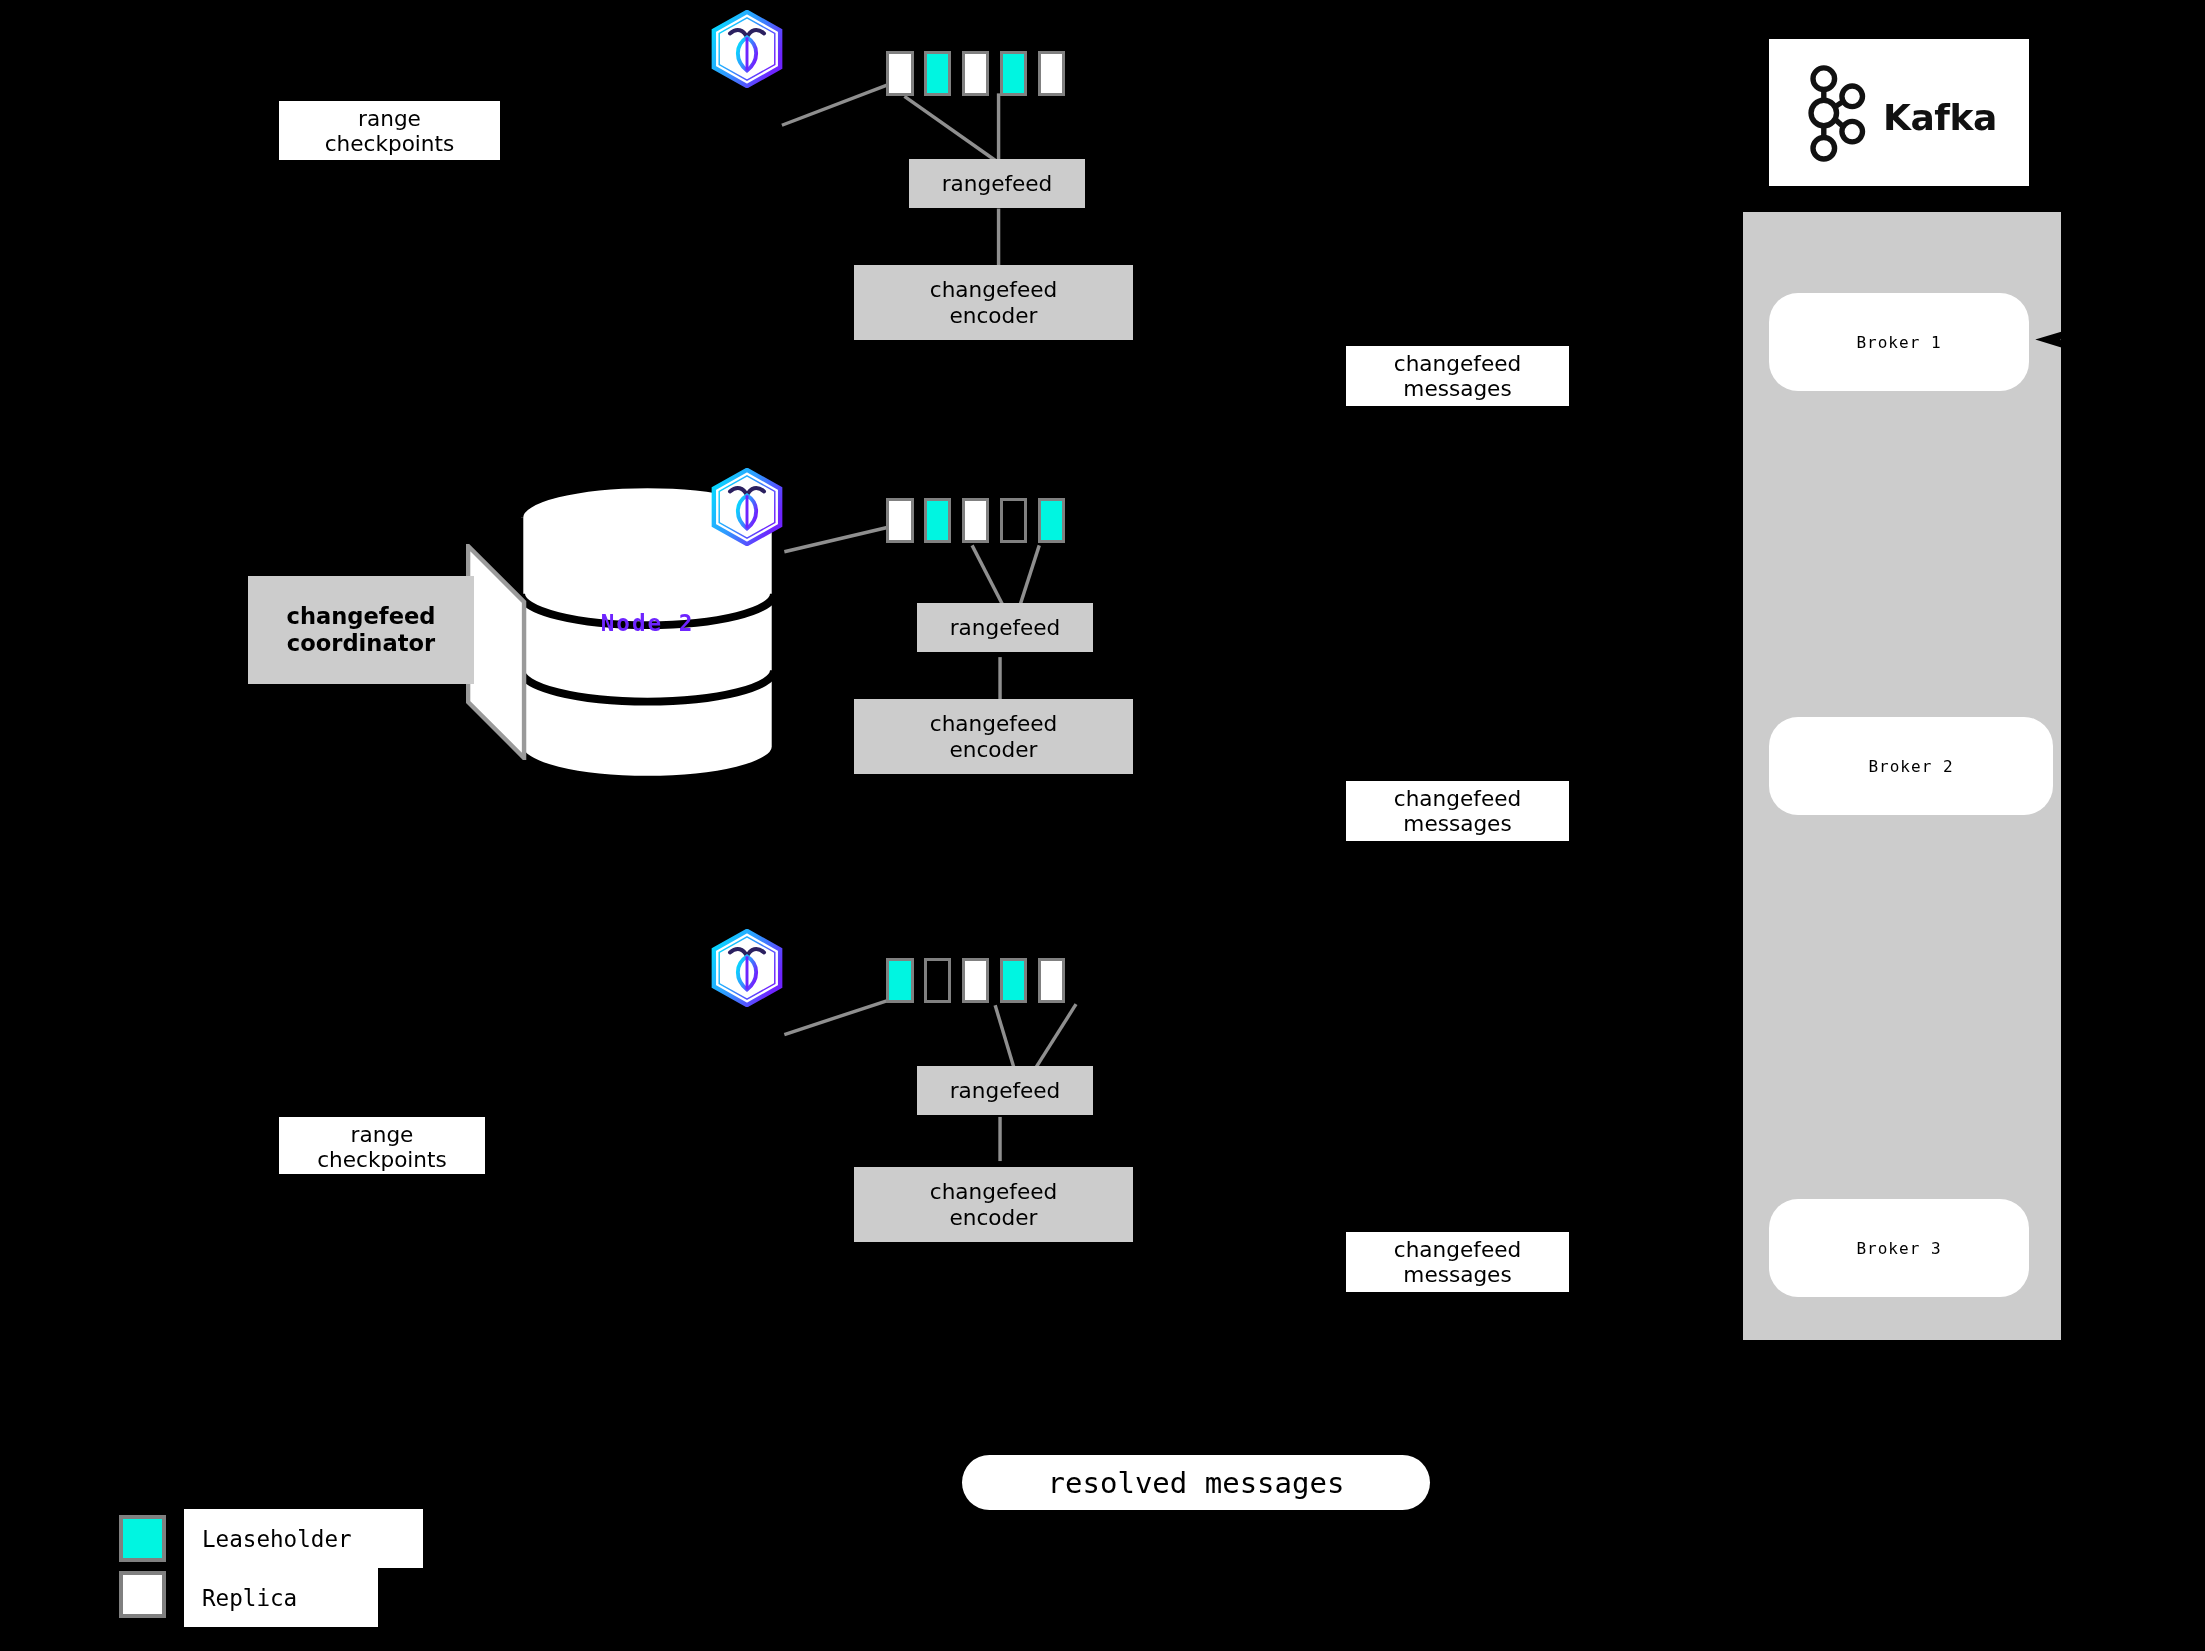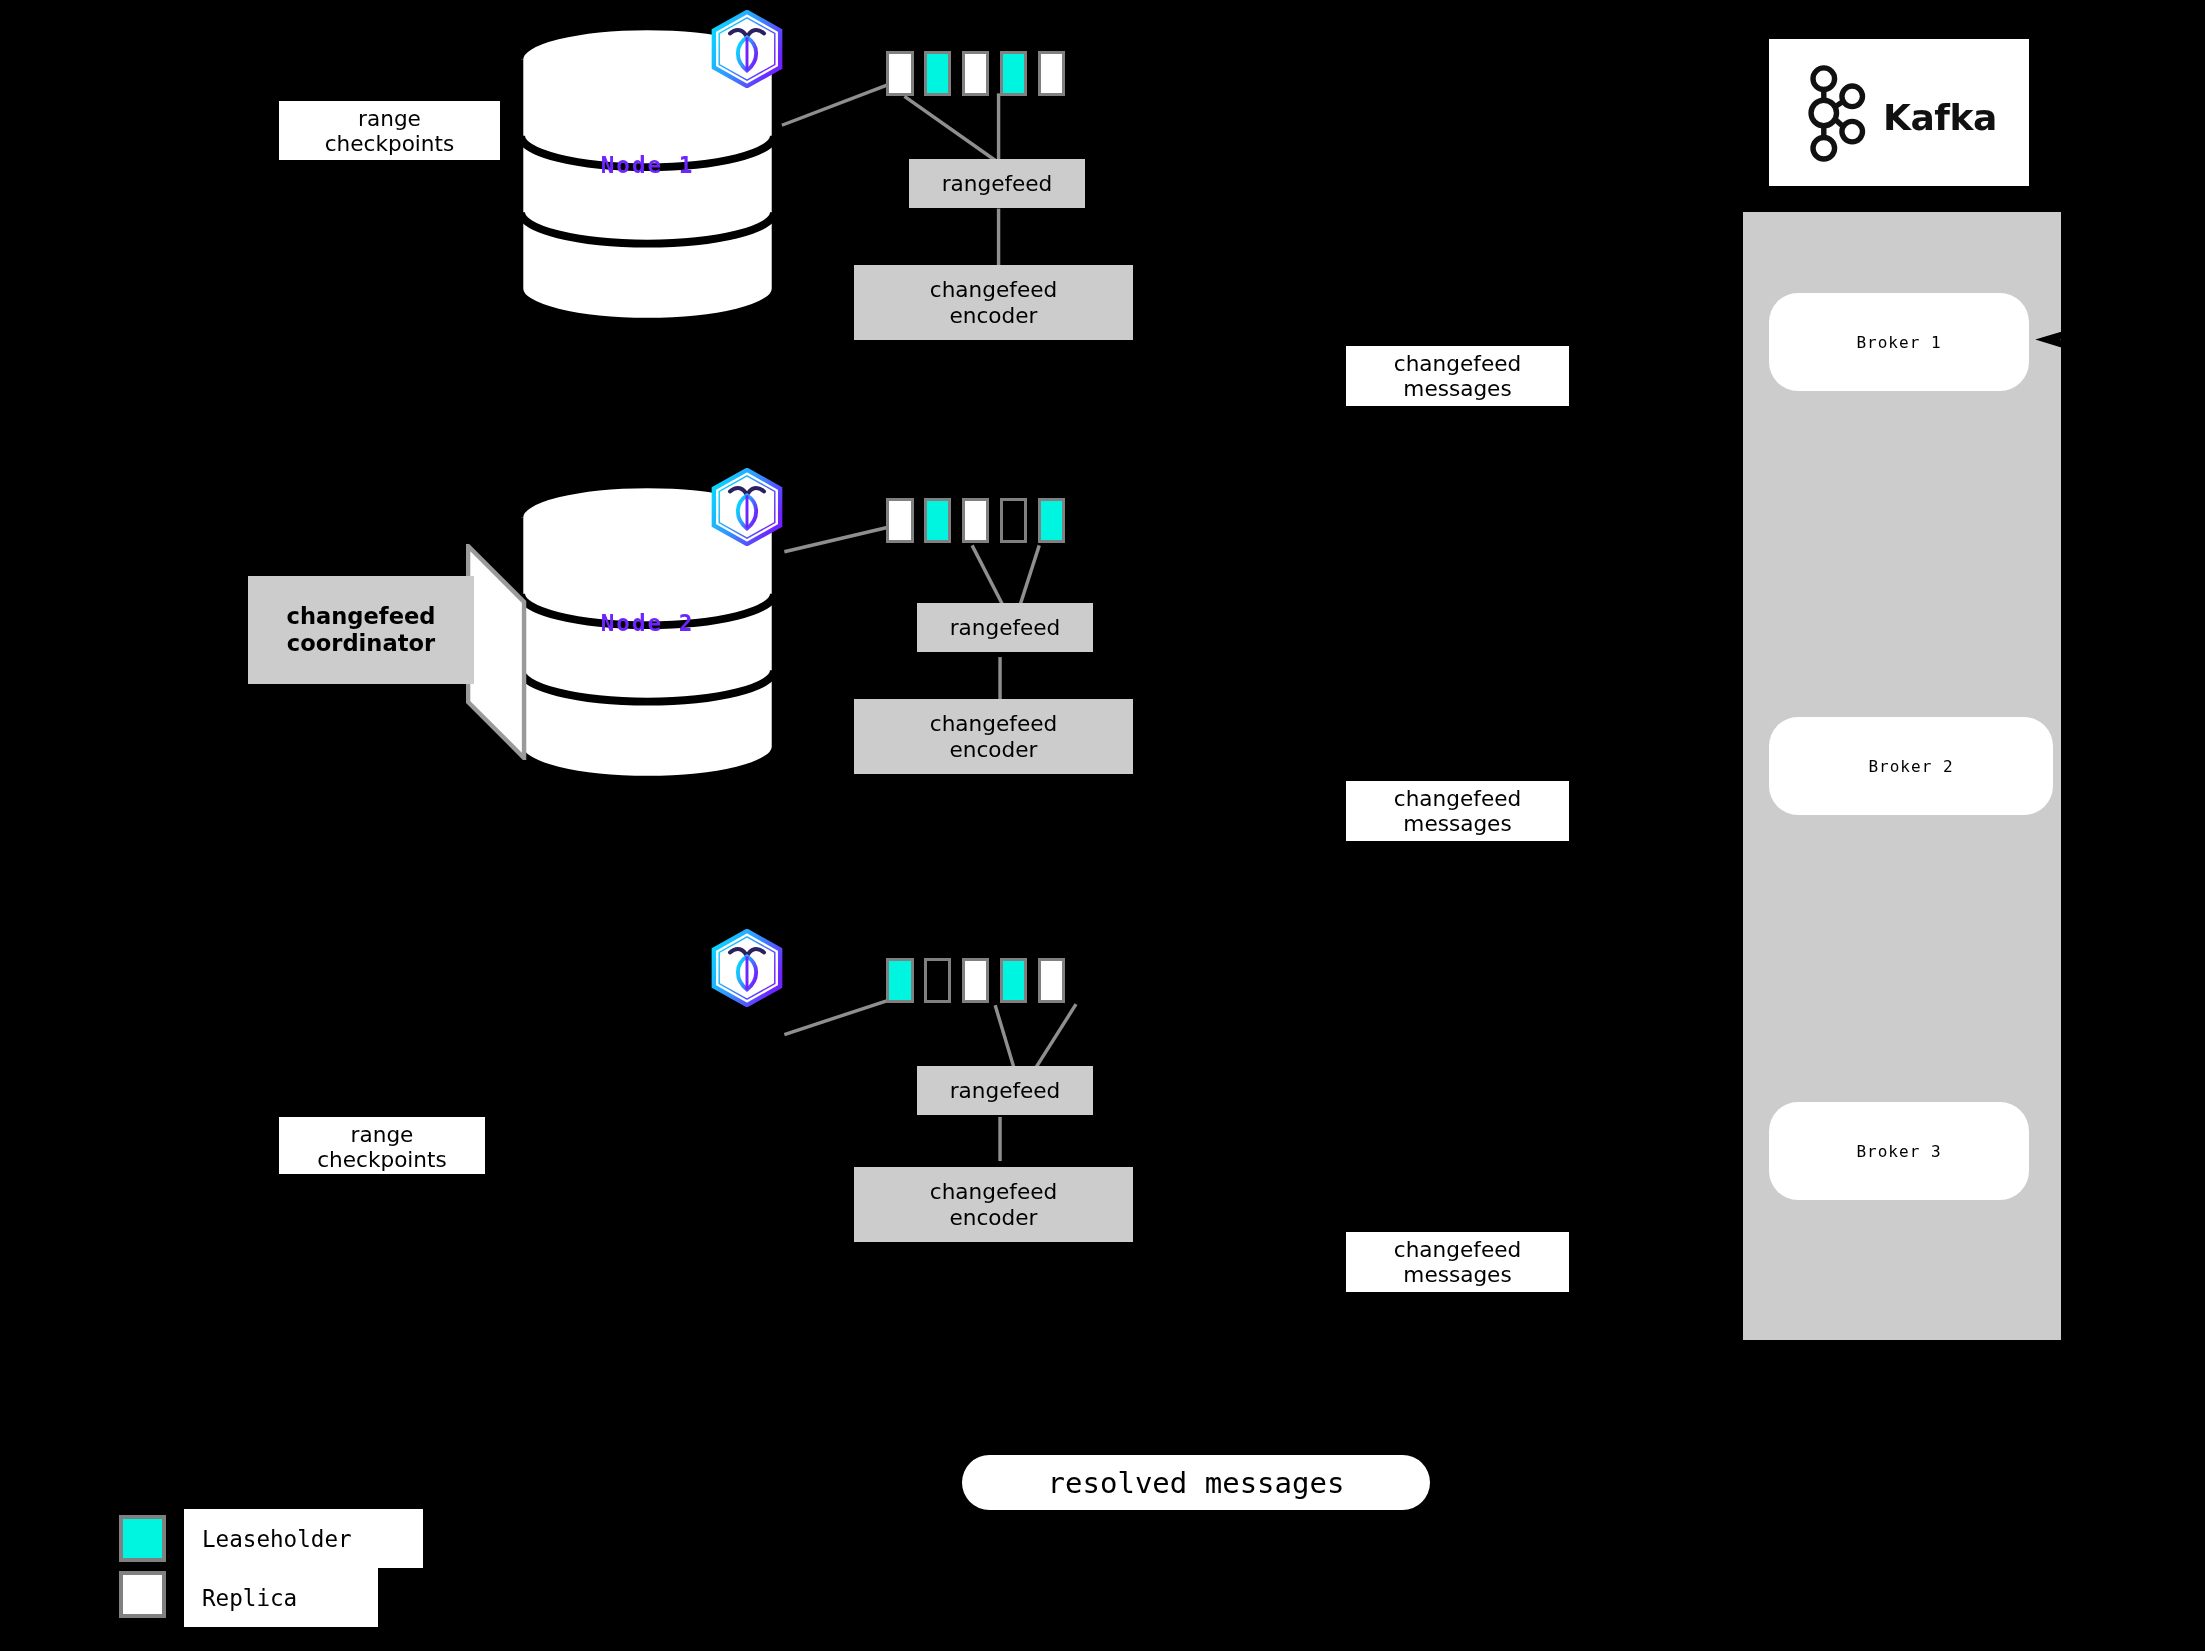--- a/index.html
+++ b/index.html
@@ -91,29 +91,20 @@
       <line x1="2120" y1="1112" x2="2075" y2="1252"></line>
       <line x1="2040" y1="1340" x2="2040" y2="1430"></line>
 
       <line x1="1600" y1="2110" x2="1812" y2="2040"></line>
       <line x1="2030" y1="2050" x2="2072" y2="2190"></line>
       <line x1="2195" y1="2048" x2="2105" y2="2190"></line>
       <line x1="2040" y1="2278" x2="2040" y2="2368"></line>
     </g>
   </svg>
 
-  <div class="cyl" style="left:520px;top:27px;">
-    <svg viewBox="0 0 520 600">
-      <ellipse cx="260" cy="66" rx="258" ry="64" fill="#fff" stroke="#000" stroke-width="9"></ellipse>
-      <path d="M2 66 L2 534 A258 64 0 0 0 518 534 L518 66" fill="#fff" stroke="#000" stroke-width="9"></path>
-      <path d="M2 222 A258 64 0 0 0 518 222" fill="none" stroke="#000" stroke-width="16"></path>
-      <path d="M2 378 A258 64 0 0 0 518 378" fill="none" stroke="#000" stroke-width="16"></path>
-    </svg>
-    <div class="node-label" style="top:125px;">Node 1</div>
-  </div>
   <div class="crdb" style="left:710px;top:9.8px;">
     <svg viewBox="0 0 150 160">
       <defs>
         <linearGradient id="hg1" x1="0" y1="0" x2="1" y2="0.6">
           <stop offset="0" stop-color="#00E5FF"></stop>
             <stop offset="0.5" stop-color="#2F9BFF"></stop>
           <stop offset="1" stop-color="#6E24FF"></stop>
         </linearGradient>
       </defs>
       <polygon points="75,4 143,42 143,118 75,156 7,118 7,42" fill="#fff" stroke="url(#hg1)" stroke-width="9"></polygon>
@@ -262,21 +253,21 @@
   </div>
 
   <div id="kafka-panel" style="left:1743px;top:212px;width:318px;height:1128px;"></div>
 
   <svg class="abs" style="left:2035px;top:324px;width:59px;height:39px;" viewBox="0 0 120 80">
     <polygon points="0,32 60,14 52,32 60,50" fill="#000"></polygon>
   </svg>
 
   <div class="broker" style="left:1769px;top:293px;width:260px;height:98px;">Broker 1</div>
   <div class="broker" style="left:1769px;top:717px;width:284px;height:98px;">Broker 2</div>
-  <div class="broker" style="left:1769px;top:1102px;width:260px;height:98px;">Broker 3</div>
+  <div class="broker" style="left:1769px;top:1199px;width:260px;height:98px;">Broker 3</div>
 
   <div class="lg-sw" style="left:119px;top:1515px;background:#00F5E1;"></div>
   <div class="lg-lbl" style="left:184px;top:1509px;width:221px;height:59px;">Leaseholder</div>
 
   <div class="lg-sw" style="left:119px;top:1571px;background:#FFFFFF;"></div>
   <div class="lg-lbl" style="left:184px;top:1568px;width:176px;height:59px;">Replica</div>
 
 </div>
 
 

